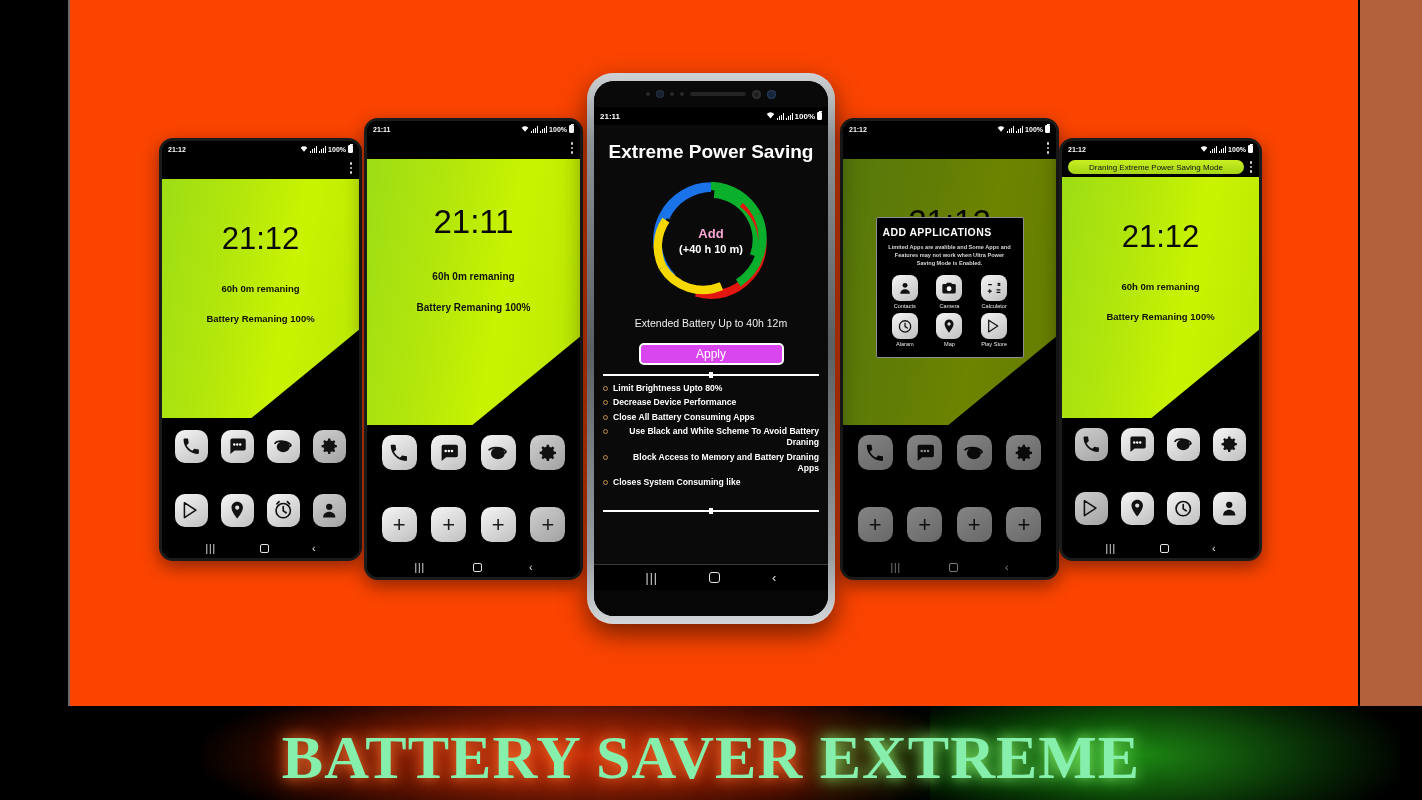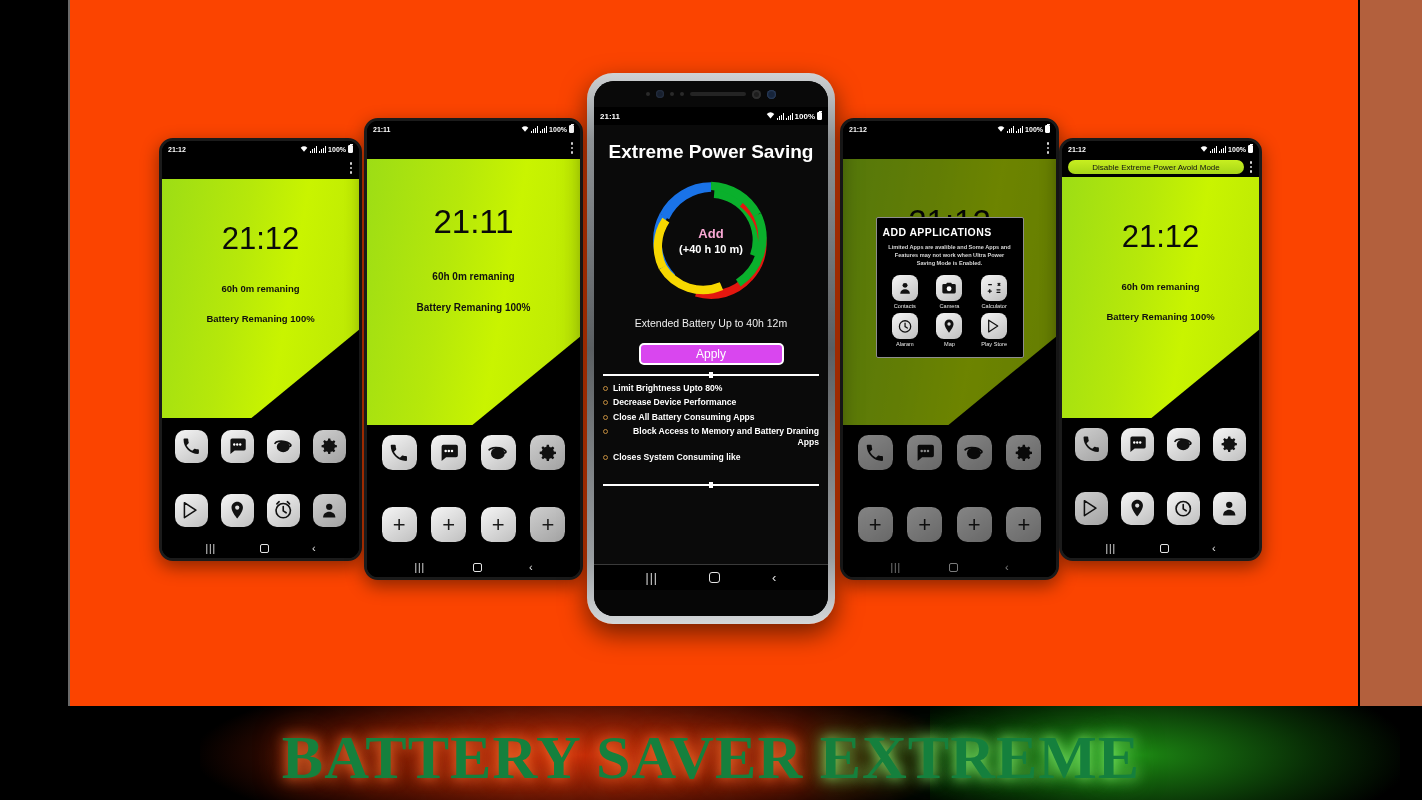--- a/index.html
+++ b/index.html
@@ -16,21 +16,21 @@
   .hairline{ position:absolute; left:68px; top:0; width:2px; height:706px; background:#6a6a6a; }
 
   
   .banner{ position:absolute; left:0; top:706px; width:1422px; height:94px; background:#000; overflow:hidden; }
   .banner .glow-red{ position:absolute; left:200px; top:-36px; width:760px; height:170px;
       background:radial-gradient(ellipse at 50% 50%, rgba(205,48,10,.95) 0%, rgba(140,30,5,.55) 45%, rgba(0,0,0,0) 72%); }
   .banner .glow-green{ position:absolute; left:930px; top:-36px; width:470px; height:170px;
       background:radial-gradient(ellipse at 45% 50%, rgba(30,140,20,.95) 0%, rgba(15,85,10,.5) 48%, rgba(0,0,0,0) 74%); }
   .banner-text{ position:absolute; left:0; top:16px; width:1422px; text-align:center;
       font-family:"Liberation Serif", serif; font-weight:700; font-size:62px; letter-spacing:1px; white-space:nowrap;}
-  .banner-text span{ color:#15803d; }
+  .banner-text span{ color:#86efac; }
   .bt-a{ text-shadow:0 0 14px rgba(255,120,50,.95), 0 0 30px rgba(230,60,10,.8); }
   .bt-b{ text-shadow:0 0 14px rgba(150,255,120,.95), 0 0 30px rgba(40,200,40,.8); }
 
   
   .phone{ position:absolute; background:#111; border:3px solid #1b1b1b; border-radius:14px; overflow:hidden;
       box-shadow:0 6px 18px rgba(0,0,0,.45); }
   .screen{ position:absolute; inset:0; background:#000; display:flex; flex-direction:column; }
 
   .statusbar{ height:16px; flex:0 0 auto; background:#000; display:flex; align-items:center;
       justify-content:space-between; padding:0 6px; color:#fff; }
@@ -483,21 +483,21 @@
               <i></i>
               <i></i>
               <i></i>
               <i></i>
             </span>
           <span>100%</span>
           <span class="batt"></span>
         </span>
       </div>
       <div class="appbar" style="position:relative; height:20px;">
-        <div class="pill">Disable Extreme Power Avoid Mode</div>
+        <div class="pill">Draning Extreme Power Saving Mode</div>
         <span class="kebab">
             <i></i>
             <i></i>
             <i></i>
           </span>
       </div>
       <div class="green-panel" style="height:241px;">
         <div class="clock" style="font-size:31px; margin-top:42px;">21:12</div>
         <div class="sub1" style="font-size:9.5px; margin-top:26px;">60h 0m remaning</div>
         <div class="sub2" style="font-size:9.5px; margin-top:19px;">Battery Remaning 100%</div>
@@ -638,20 +638,24 @@
         <li>
             <span class="bul"></span>
             <span class="txt">Decrease Device Performance</span>
           </li>
         <li>
             <span class="bul"></span>
             <span class="txt">Close All Battery Consuming Apps</span>
           </li>
         <li>
             <span class="bul"></span>
+            <span class="txt">Use Black and White Scheme To Avoid Battery Draning</span>
+          </li>
+        <li>
+            <span class="bul"></span>
             <span class="txt">Block Access to Memory and Battery Draning Apps</span>
           </li>
         <li>
             <span class="bul"></span>
             <span class="txt">Closes System Consuming like</span>
           </li>
       </ul>
 
       <div class="p3-divider2"></div>
 

